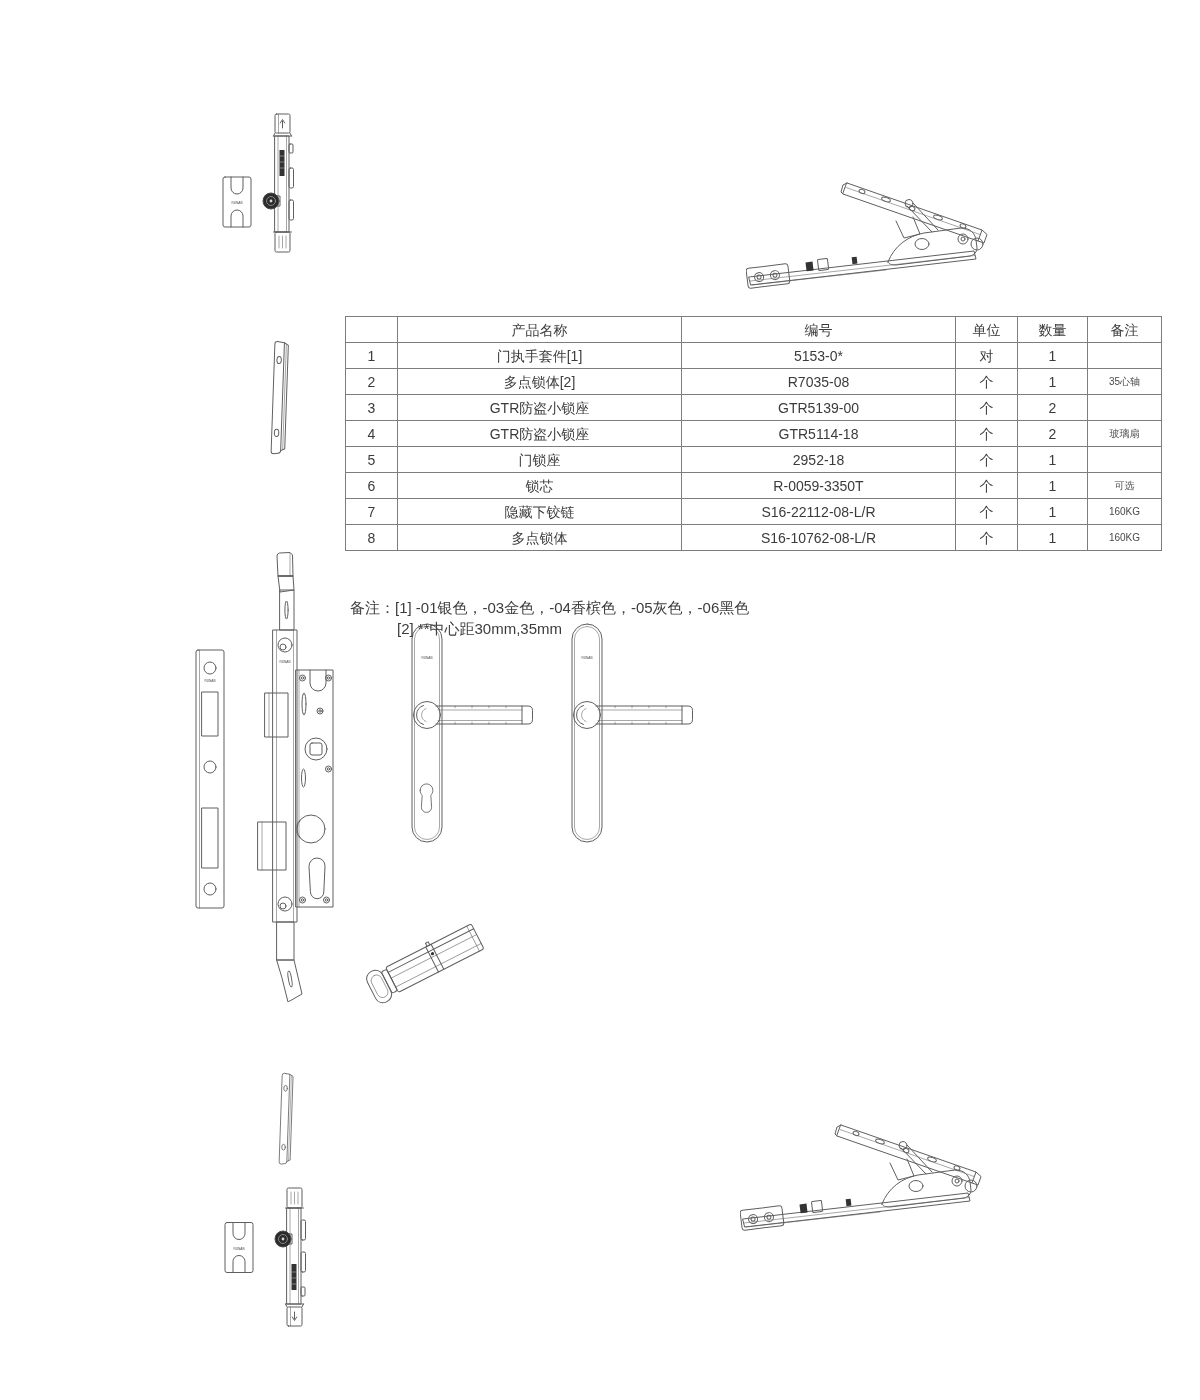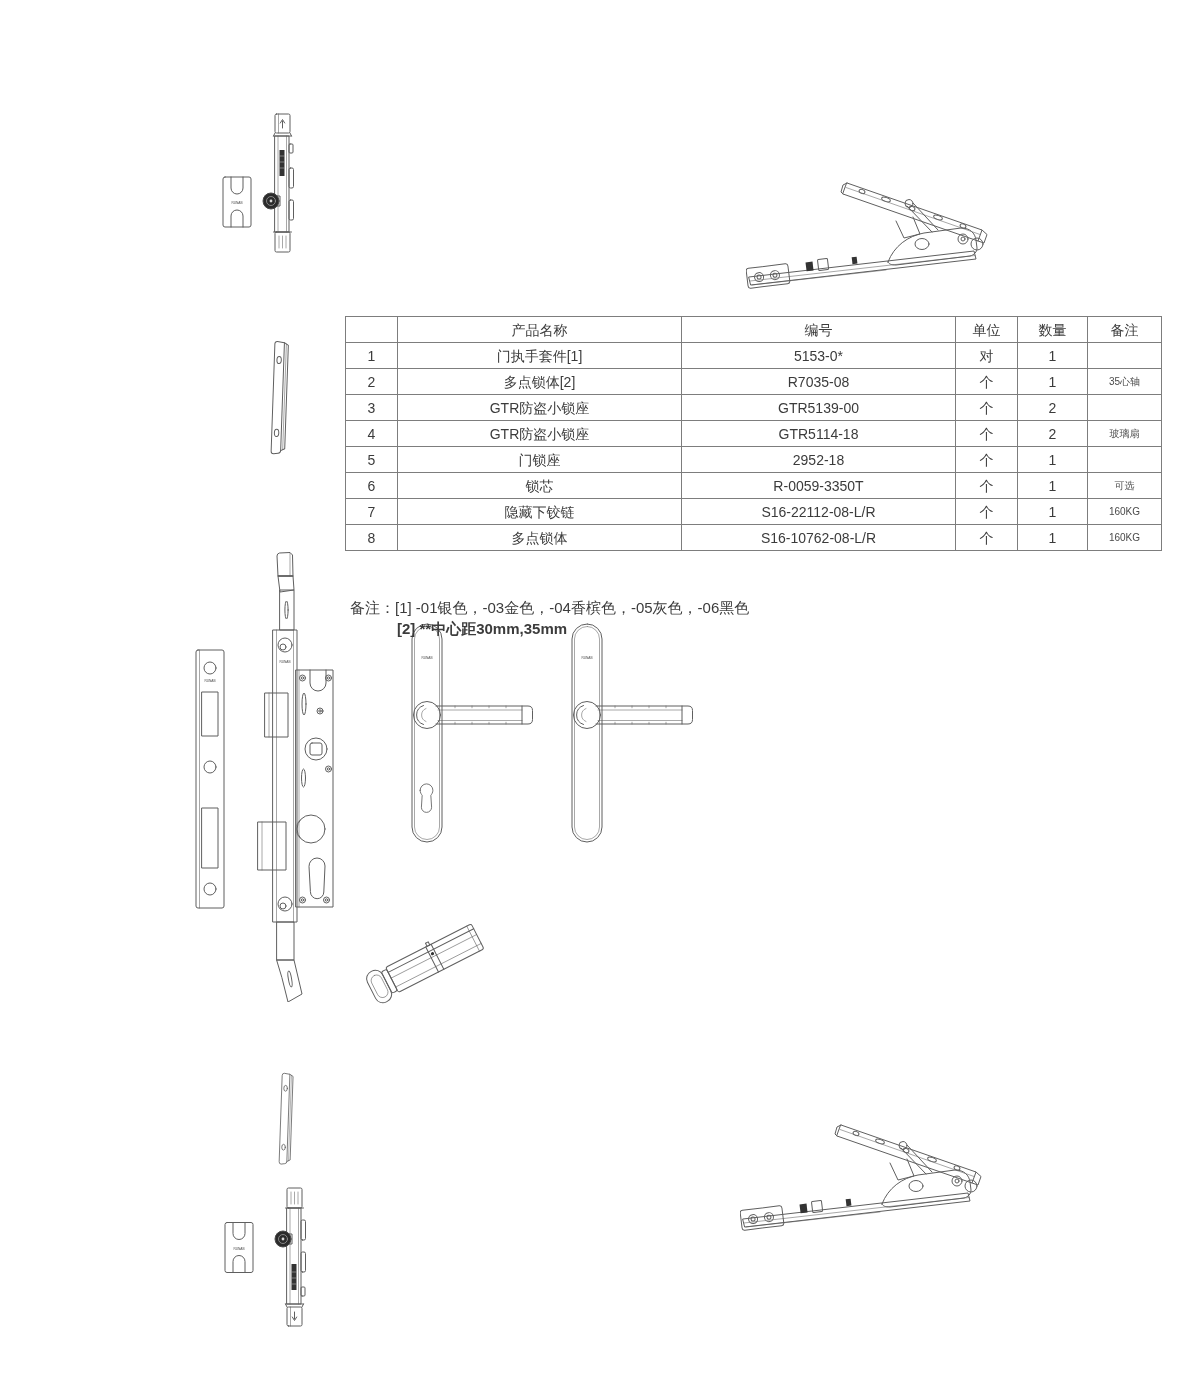--- a/index.html
+++ b/index.html
@@ -16,21 +16,21 @@
   table.parts th,table.parts td{
     border:1px solid #7d7d7d;height:25px;padding:0;text-align:center;vertical-align:middle;
     font-size:14px;font-weight:400;color:#3b3b3b;line-height:1;
     white-space:nowrap;overflow:hidden;
   }
   table.parts th{font-weight:500;}
   table.parts td.remark{font-size:10px;color:#4a4a4a;}
 
   
   #notes{left:350px;top:567px;font-size:15px;color:#3c3c3c;line-height:21px;margin-top:30px;}
-  #notes .indent{margin-left:47px;font-weight:bold;}
+  #notes .indent{margin-left:47px;}
 
   
   .lineart{stroke:#5f5f5f;fill:none;stroke-width:1;stroke-linejoin:round;stroke-linecap:round;}
   .thin{stroke-width:0.55;}
   .dark{fill:#333333;stroke:none;}
   .brandtxt{font-size:3.2px;fill:#4a4a4a;stroke:none;font-family:"Liberation Sans",sans-serif;}
 </style>
 </head>
 <body>
 

